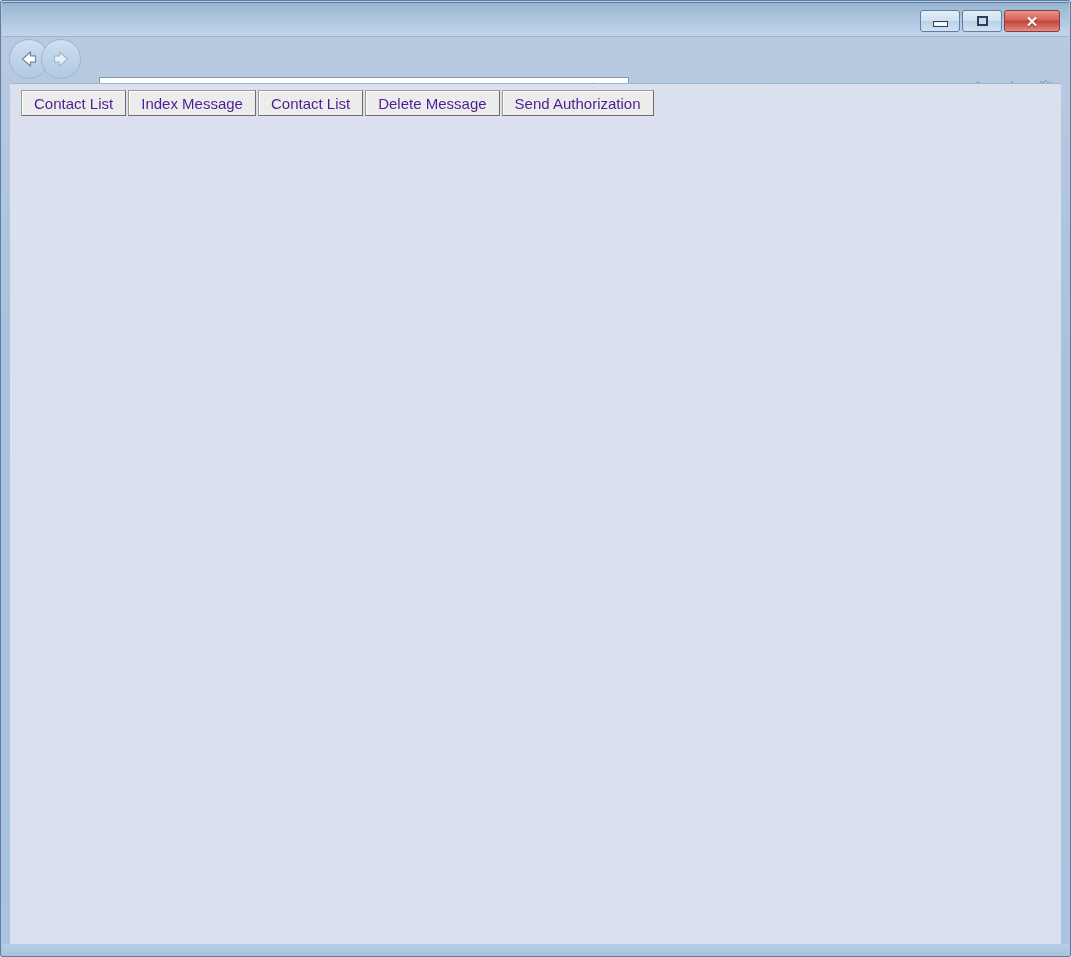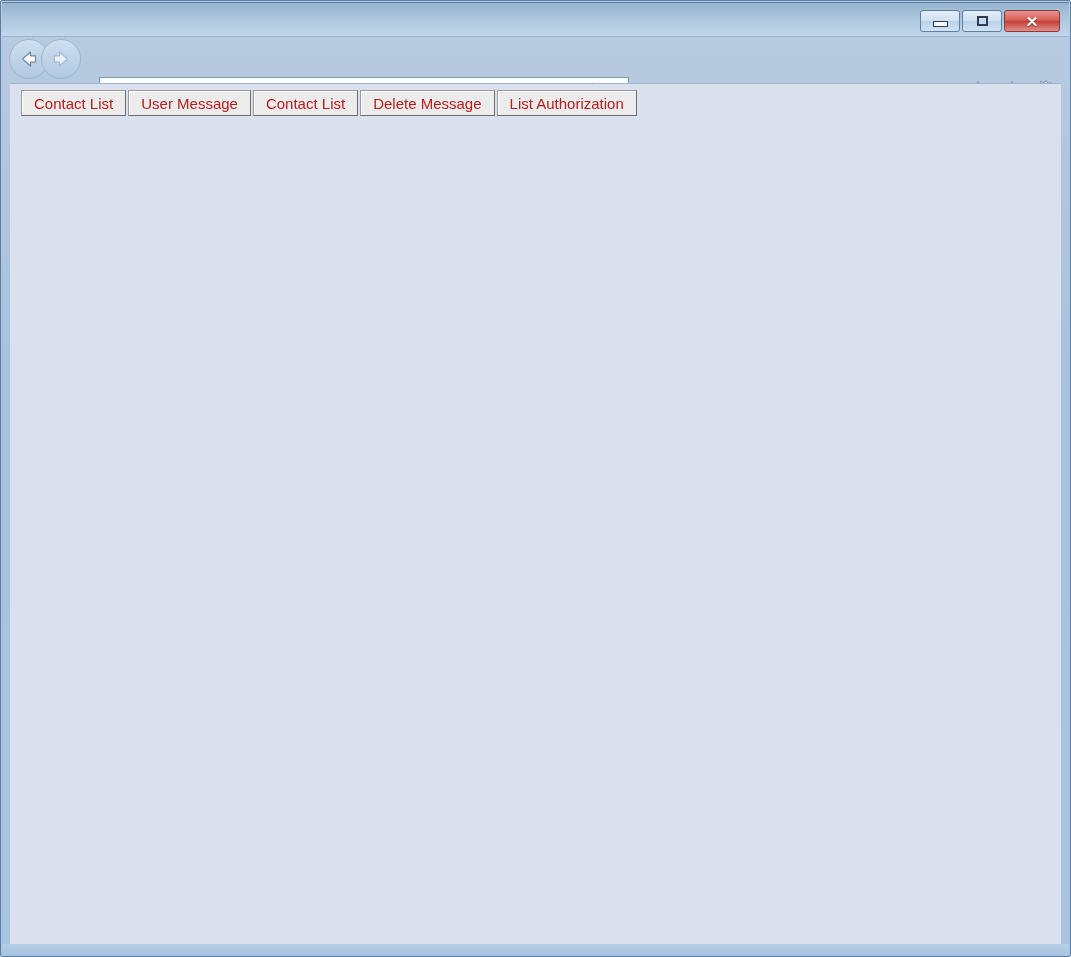--- a/index.html
+++ b/index.html
@@ -258,21 +258,21 @@
   .menu-btn {
     height: 20px;
     box-sizing: border-box;
     padding: 12px 12px;
     background: #ececec;
     border: 1px solid #9a9a9a;
     border-right-color: #6e6e6e;
     border-bottom-color: #6e6e6e;
     box-shadow: inset 1px 1px 0 #ffffff;
     font-size: 15px;
-    color: #b91c1c;
+    color: #4c1d95;
     font-family: "Liberation Sans", sans-serif;
     display: flex;
     align-items: center;
     justify-content: center;
     white-space: nowrap;
     margin-right: 2px;
   }
   .menu-btn:last-child { margin-right: 0; }
 
   
@@ -385,21 +385,21 @@
                    L2.4 16.6 L3.9 13.7 L1.7 11.3 L4.3 9.3 L3.5 6.1 L6.8 5.7 L7.7 2.5 L10.6 4 Z" fill="#ffffff" stroke="#8ba5bd" stroke-width="1.3" stroke-linejoin="round"></path>
           <circle cx="12.2" cy="12.2" r="3.6" fill="#b6cde2" stroke="#8ba5bd" stroke-width="1.2"></circle>
         </svg>
       </span>
     </div>
   </div>
 
   <div class="content">
     <div class="menu-bar">
       <div class="menu-btn">Contact List</div>
-      <div class="menu-btn">User Message</div>
+      <div class="menu-btn">Index Message</div>
       <div class="menu-btn">Contact List</div>
       <div class="menu-btn">Delete Message</div>
-      <div class="menu-btn">List Authorization</div>
+      <div class="menu-btn">Send Authorization</div>
     </div>
   </div>
 
   <div class="bottom-strip"></div>
 </div>
 
 </body></html>

